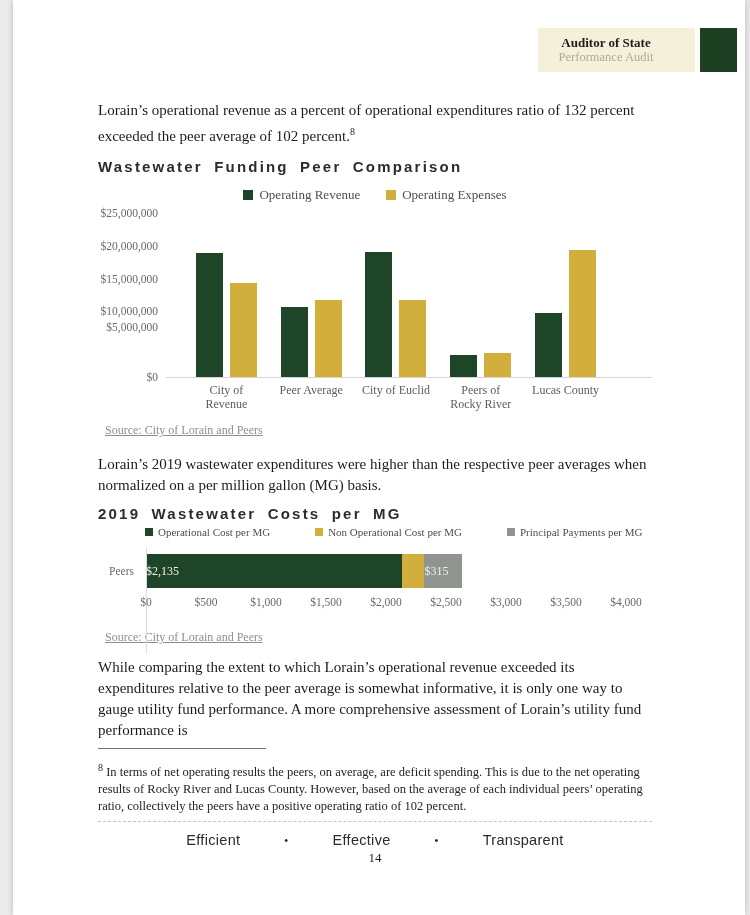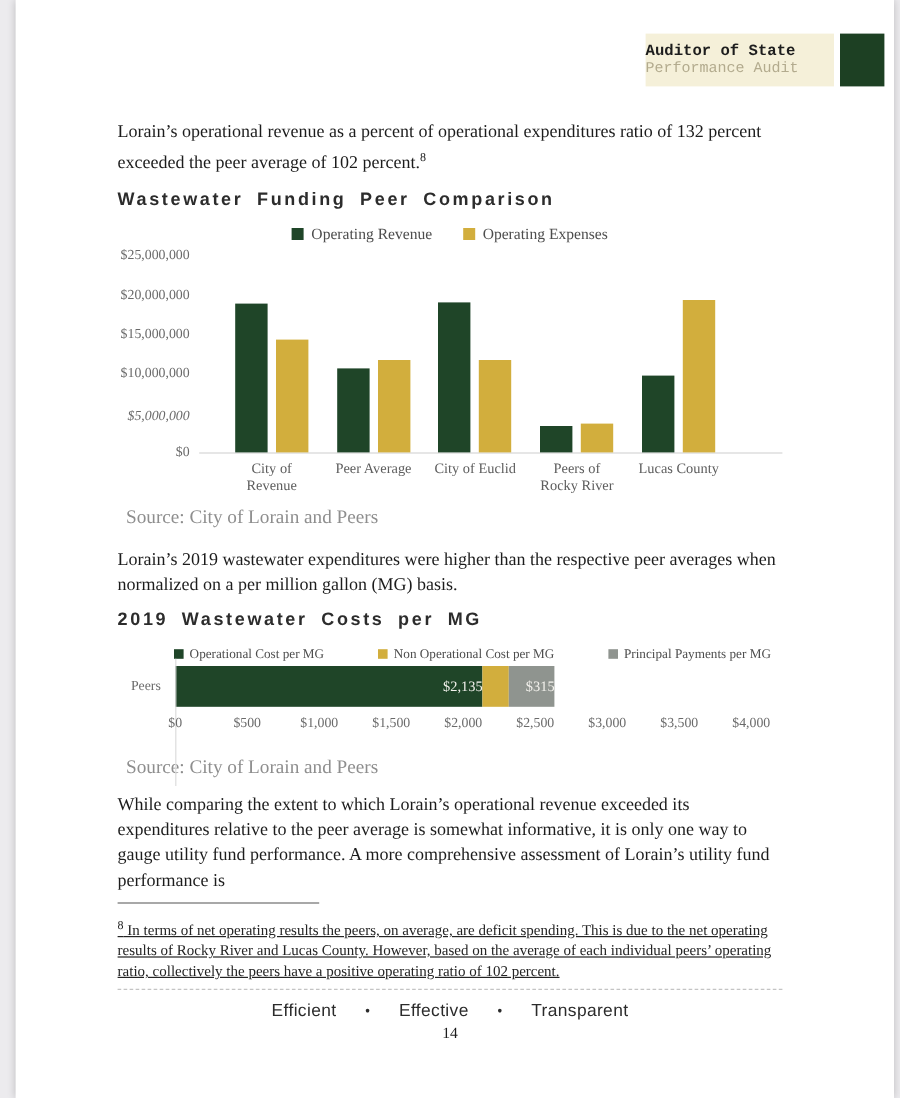--- a/index.html
+++ b/index.html
@@ -7,60 +7,60 @@
   .page{position:absolute;left:13px;right:5px;top:0;bottom:0;background:#ffffff;box-shadow:0 0 7px rgba(0,0,0,.22);}
   .content{padding:0 93px 0 85px;font-family:"Liberation Serif",serif;color:#1c1c1c;}
   p{margin:0;font-size:15px;line-height:21px;}
   sup{font-size:10px;}
   .p1{margin-top:100px;}
   .chart-title{font-family:"Liberation Sans",sans-serif;font-size:15px;font-weight:700;
     letter-spacing:2.2px;word-spacing:5px;color:#2c2c2c;margin-top:11px;}
   
   .lg-row{display:flex;margin-top:12px;}
   .lg1{justify-content:center;gap:26px;font-size:13px;color:#4d4d4d;}
-  .lg2{padding-left:47px;gap:45px;font-size:11px;color:#4d4d4d;margin-top:14px;}
+  .lg2{padding-left:47px;gap:45px;font-size:11px;color:#4d4d4d;margin-top:4px;}
   .lg-item{display:flex;align-items:center;white-space:nowrap;}
   .lg-sw{width:10px;height:10px;display:inline-block;margin-right:6px;flex:none;}
   .lg2 .lg-sw{width:8px;height:8px;margin-right:5px;}
   
   .c1-plot{display:flex;margin-top:10px;}
   .c1-ycol{width:68px;position:relative;flex:none;}
   .c1-yl{position:absolute;right:8px;transform:translateY(-50%);font-size:11.5px;color:#696969;white-space:nowrap;}
   .c1-area{flex:1;border-bottom:1px solid #d6d6d6;height:164px;display:flex;padding:0 44px 0 18px;align-items:flex-end;}
   .c1-group{flex:1;display:flex;justify-content:center;align-items:flex-end;gap:7px;}
   .c1-bar{width:27px;flex:none;}
   .c1-xrow{display:flex;padding:0 44px 0 18px;margin-left:68px;margin-top:5px;}
   .c1-xl{flex:1;text-align:center;font-size:12px;color:#5d5d5d;line-height:14px;padding:0 8px;}
-  .source{font-size:16px;color:#8e8e8e;margin-top:12px;padding-left:7px;}
+  .source{font-size:12px;color:#8e8e8e;margin-top:12px;padding-left:7px;text-decoration:underline;}
   .p2{margin-top:16px;}
   .title2{margin-top:9px;}
   
-  .c2-plot{margin-top:4px;position:relative;}
+  .c2-plot{margin-top:16px;position:relative;}
   .c2-axis-line{position:absolute;left:48px;top:-6px;height:106px;width:1px;background:#dcdcdc;}
   .c2-row{display:flex;align-items:center;height:34px;}
   .c2-row + .c2-row{margin-top:21px;}
   .c2-cat{width:48px;font-size:11.5px;color:#6a6a6a;text-align:right;padding-right:12px;box-sizing:border-box;flex:none;}
   .c2-track{flex:1;margin-right:26px;display:flex;height:34px;}
-  .c2-seg{height:100%;display:flex;align-items:center;justify-content:flex-end;overflow:hidden;}
+  .c2-seg{height:100%;display:flex;align-items:center;justify-content:flex-start;overflow:hidden;}
   .c2-segtx{font-size:12px;color:#f2f1ec;}
   .c2-xrow{margin-left:48px;margin-right:26px;position:relative;height:14px;margin-top:8px;}
   .c2-xt{position:absolute;transform:translateX(-50%);font-size:11.5px;color:#6a6a6a;white-space:nowrap;}
   .src2{margin-top:20px;}
   .p3{margin-top:12px;}
   .fn-rule{width:168px;border-top:1px solid #6f6f6f;margin-top:7px;}
-  .footnote{margin-top:10px;font-size:12.5px;line-height:17px;color:#242424;text-decoration:underline;}
+  .footnote{margin-top:10px;font-size:12.5px;line-height:17px;color:#242424;}
   .dashed{border-top:1px dashed #c4c4c4;margin-top:6px;}
-  .footer{display:flex;justify-content:center;align-items:center;gap:24px;margin-top:10px;
+  .footer{display:flex;justify-content:center;align-items:center;gap:44px;margin-top:10px;
     font-family:"Liberation Sans",sans-serif;font-size:14.5px;color:#2b2b2b;letter-spacing:.3px;}
   .footer .dot{font-size:11px;}
   .pagenum{text-align:center;font-size:13px;margin-top:2px;}
   
   .logo{position:absolute;top:28px;right:8px;display:flex;align-items:stretch;}
-  .logo-box{width:157px;background:#f5f0d9;text-align:left;padding:7px 21px 7px 0;
-    font-family:Liberation Mono, monospace;box-sizing:border-box;}
+  .logo-box{width:157px;background:#f5f0d9;text-align:center;padding:7px 21px 7px 0;
+    font-family:Liberation Serif, serif;box-sizing:border-box;}
   .logo-org{font-size:13px;font-weight:700;color:#1d1d1d;line-height:15px;}
   .logo-sub{font-size:12.5px;color:#b3ab8e;line-height:15px;}
   .logo-green{width:37px;background:#1d4023;margin-left:5px;}
 </style>
 </head>
 <body>
 
 <div class="page">
 
   <div class="logo">
@@ -87,21 +87,21 @@
           <span class="lg-tx">Operating Expenses</span>
         </div>
       </div>
 
     <div class="c1-plot">
       <div class="c1-ycol" id="c1-ycol">
           <div class="c1-yl" style="top: 0px; font-family: Liberation Serif, serif;">$25,000,000</div>
           <div class="c1-yl" style="top: 32.8px;">$20,000,000</div>
           <div class="c1-yl" style="top: 65.6px;">$15,000,000</div>
           <div class="c1-yl" style="top: 98.4px;">$10,000,000</div>
-          <div class="c1-yl" style="top: 134px; font-style: italic;">$5,000,000</div>
+          <div class="c1-yl" style="top: 114px;">$5,000,000</div>
           <div class="c1-yl" style="top: 164px;">$0</div>
         </div>
       <div class="c1-area" id="c1-area">
           <div class="c1-group">
             <div class="c1-bar" style="height: 124px; background: rgb(31, 69, 40);"></div>
             <div class="c1-bar" style="height: 93.8px; background: rgb(210, 174, 61);"></div>
           </div>
           <div class="c1-group">
             <div class="c1-bar" style="height: 70.2px; background: rgb(31, 69, 40);"></div>
             <div class="c1-bar" style="height: 76.8px; background: rgb(210, 174, 61);"></div>

